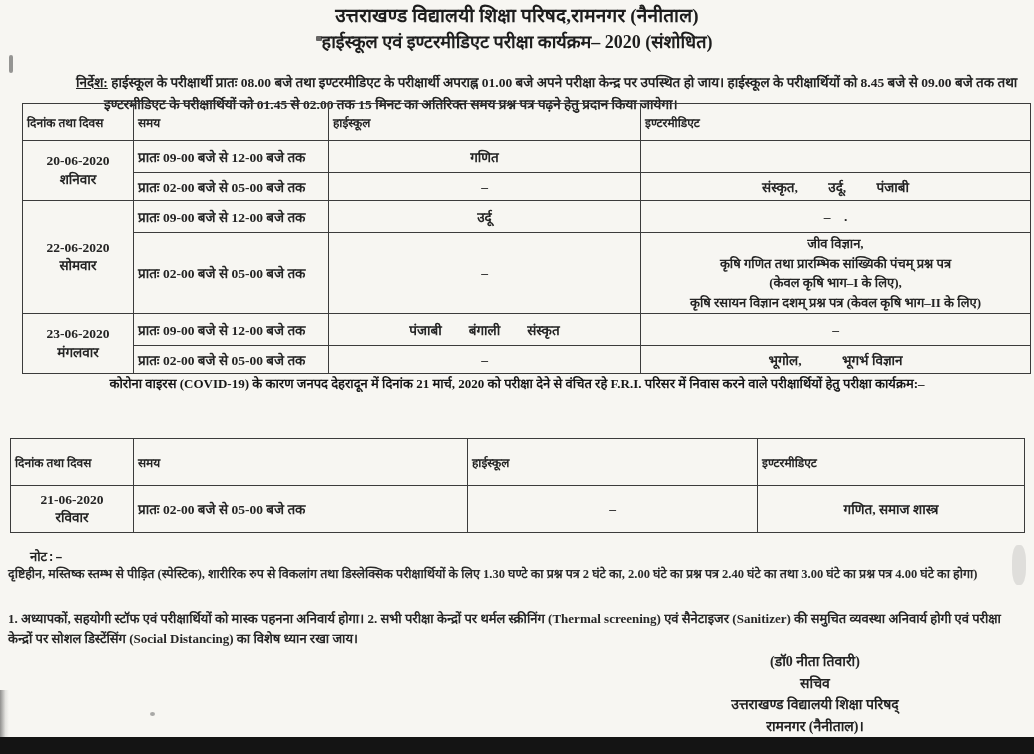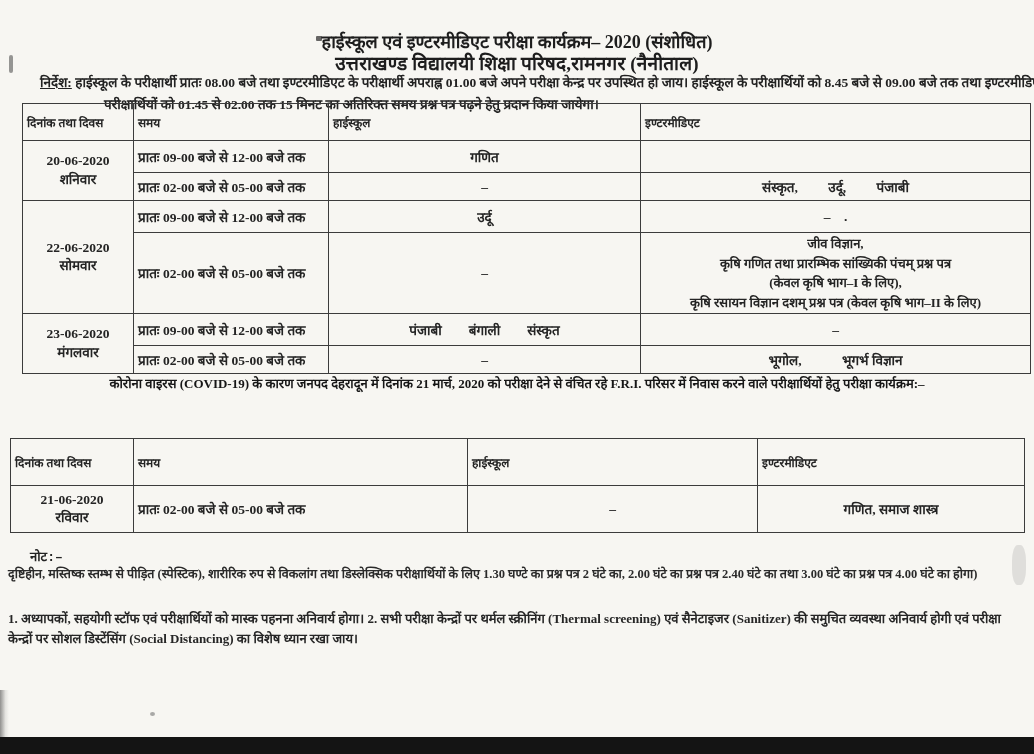--- a/index.html
+++ b/index.html
@@ -11,32 +11,32 @@
   }
   .page{
     position:absolute;left:0;top:0;width:1034px;height:737px;
     background:#f7f6f2;color:#232323;overflow:hidden;
   }
   .bottom-bar{
     position:absolute;left:0;bottom:0;width:1034px;height:17px;background:#141414;
   }
   .doc-title{
     position:absolute;top:2px;left:0;width:1034px;text-align:center;
-    font-size:19px;font-weight:700;letter-spacing:.2px;color:#1d1d1d;margin-top:48px;
+    font-size:19px;font-weight:700;letter-spacing:.2px;color:#1d1d1d;
   }
   .doc-subtitle{
     position:absolute;top:29px;left:0;width:1034px;text-align:center;
     font-size:18px;font-weight:700;color:#1d1d1d;
   }
   .instructions{
     position:absolute;top:58px;left:40px;width:978px;
     font-size:13.5px;font-weight:700;line-height:1.65;color:#222;
     padding-left:64px;text-indent:-64px;
   }
-  .instructions .ins-label{text-decoration:underline;font-weight:800;}
+  .instructions .ins-label{text-decoration:underline;font-weight:800;margin-left:36px;}
   table.sched{
     position:absolute;border-collapse:collapse;table-layout:fixed;
     background:transparent;
   }
   table.t1{top:103px;left:22px;width:1008px;}
   table.t2{top:438px;left:10px;width:1014px;}
   table.sched td,table.sched th{
     border:1.6px solid #3c3c3c;
     font-size:13.5px;font-weight:700;color:#242424;
     padding:1px 4px;vertical-align:middle;overflow:hidden;
@@ -182,20 +182,26 @@
       <td class="c">–</td>
       <td class="c">गणित, समाज शास्त्र</td>
     </tr>
   </tbody>
     </table>
 
   <div class="note-label">नोट:–</div>
   <div class="note1">दृष्टिहीन, मस्तिष्क स्तम्भ से पीड़ित (स्पेस्टिक), शारीरिक रुप से विकलांग तथा डिस्लेक्सिक परीक्षार्थियों के लिए 1.30 घण्टे का प्रश्न पत्र 2 घंटे का, 2.00 घंटे का प्रश्न पत्र 2.40 घंटे का तथा 3.00 घंटे का प्रश्न पत्र 4.00 घंटे का होगा)</div>
   <div class="note2">1. अध्यापकों, सहयोगी स्टॉफ एवं परीक्षार्थियों को मास्क पहनना अनिवार्य होगा। 2. सभी परीक्षा केन्द्रों पर थर्मल स्क्रीनिंग (Thermal screening) एवं सैनेटाइजर (Sanitizer) की समुचित व्यवस्था अनिवार्य होगी एवं परीक्षा केन्द्रों पर सोशल डिस्टेंसिंग (Social Distancing) का विशेष ध्यान रखा जाय।</div>
 
+  <div class="signature">
+    <div>(डॉ0 नीता तिवारी)</div>
+    <div>सचिव</div>
+    <div>उत्तराखण्ड विद्यालयी शिक्षा परिषद्</div>
+    <div>रामनगर (नैनीताल)।</div>
+  </div>
 
   <div class="artifact a1"></div>
   <div class="artifact a2"></div>
   <div class="artifact a3"></div>
   <div class="artifact a4"></div>
   <div class="artifact a5"></div>
 </div>
 
 <div class="bottom-bar"></div>
 

